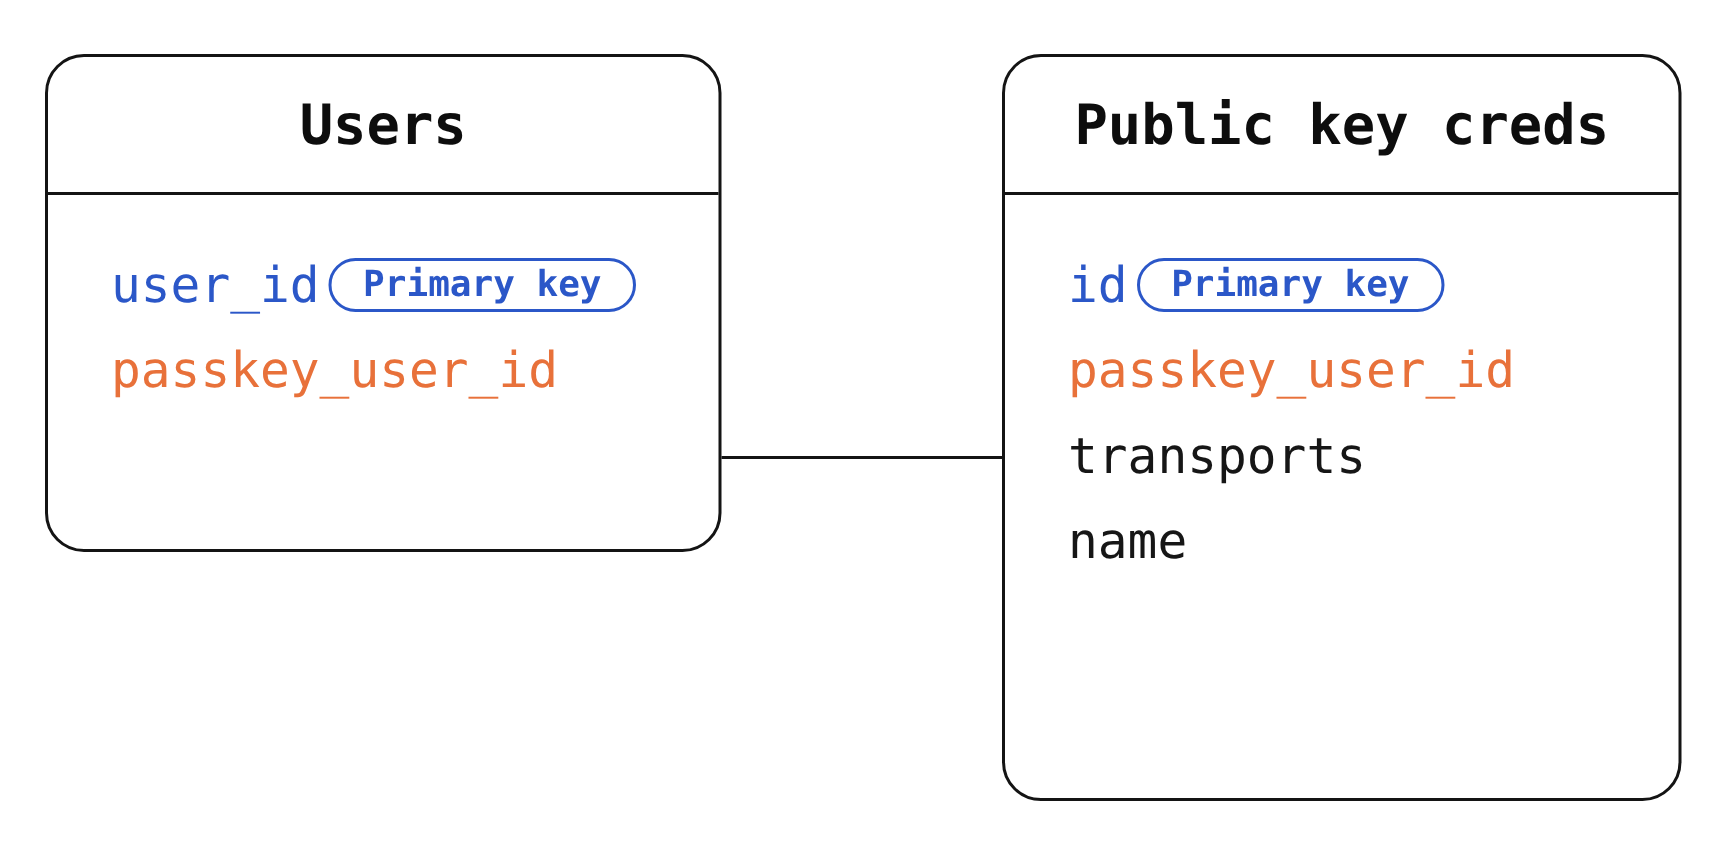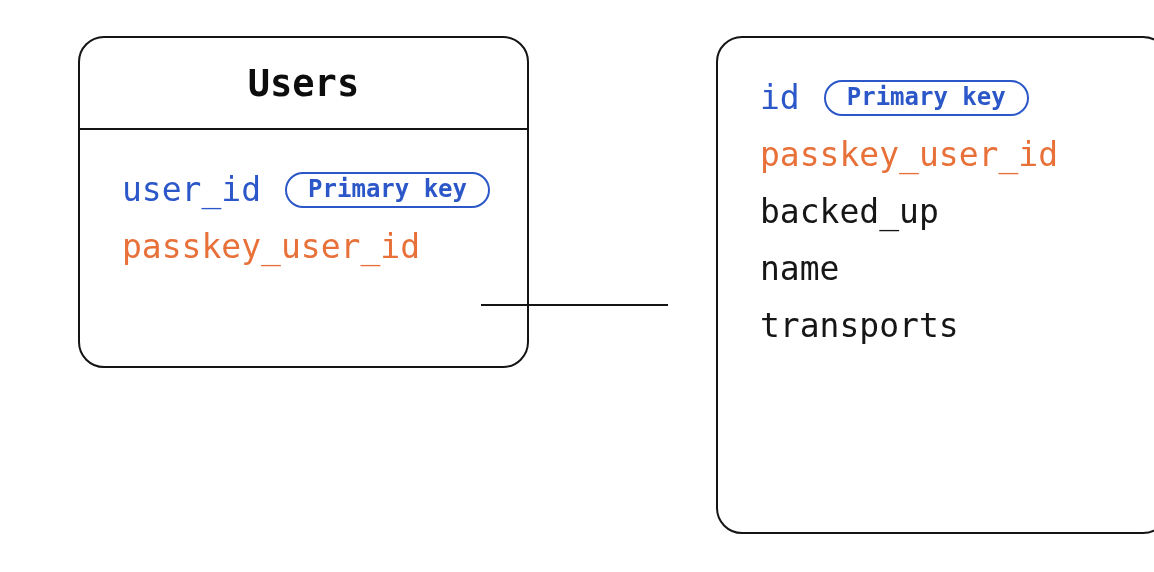--- a/index.html
+++ b/index.html
@@ -22,21 +22,20 @@
     position: relative;
     width: 1154px;
     height: 572px;
     background: #ffffff;
   }
   .entity {
     position: absolute;
     background: #ffffff;
     border: 2px solid var(--line-black);
     border-radius: 26px;
-    margin-left: 48px;
   }
   .entity-users { left: 30px; top: 36px; width: 451px; height: 332px; }
   .entity-pkc   { left: 668px; top: 36px; width: 453px; height: 498px; }
   .entity-header {
     height: 92px;
     border-bottom: 2px solid var(--line-black);
     display: flex;
     align-items: center;
     justify-content: center;
   }
@@ -46,21 +45,21 @@
     color: #0d0d0d;
     white-space: nowrap;
   }
   .entity-body {
     padding: 31px 18px 0 42px;
   }
   .field-row {
     height: 57px;
     display: flex;
     align-items: center;
-    gap: 24px;
+    gap: 6px;
     white-space: nowrap;
   }
   .field-name { font-size: 33px; }
   .field-name[data-color="blue"]   { color: var(--primary-blue); }
   .field-name[data-color="orange"] { color: var(--accent-orange); }
   .field-name[data-color="black"]  { color: var(--text-black); }
   .pk-badge {
     display: inline-flex;
     align-items: center;
     justify-content: center;
@@ -98,33 +97,33 @@
       </div>
       <div class="field-row">
         <span class="field-name" data-color="orange">passkey_user_id</span>
       </div>
     </div>
   </div>
 
   <div class="relationship-line"></div>
 
   <div class="entity entity-pkc">
+    <div class="entity-header">
+      <span class="entity-title">Public key creds</span>
+    </div>
     <div class="entity-body">
       <div class="field-row">
         <span class="field-name" data-color="blue">id</span>
         <span class="pk-badge">Primary key</span>
       </div>
       <div class="field-row">
         <span class="field-name" data-color="orange">passkey_user_id</span>
       </div>
       <div class="field-row">
-        <span class="field-name" data-color="black">backed_up</span>
+        <span class="field-name" data-color="black">transports</span>
       </div>
       <div class="field-row">
         <span class="field-name" data-color="black">name</span>
-      </div>
-      <div class="field-row">
-        <span class="field-name" data-color="black">transports</span>
       </div>
     </div>
   </div>
 
 </div>
 
 </body></html>

